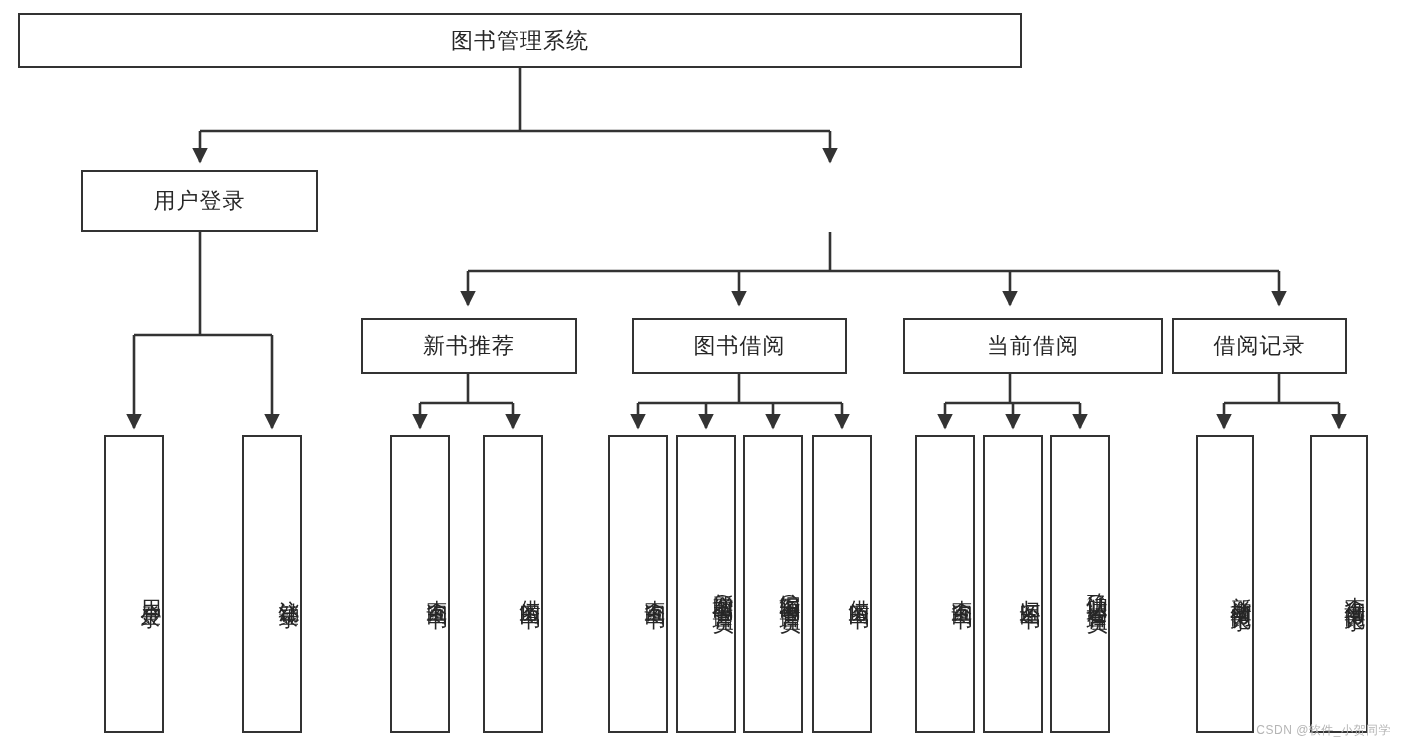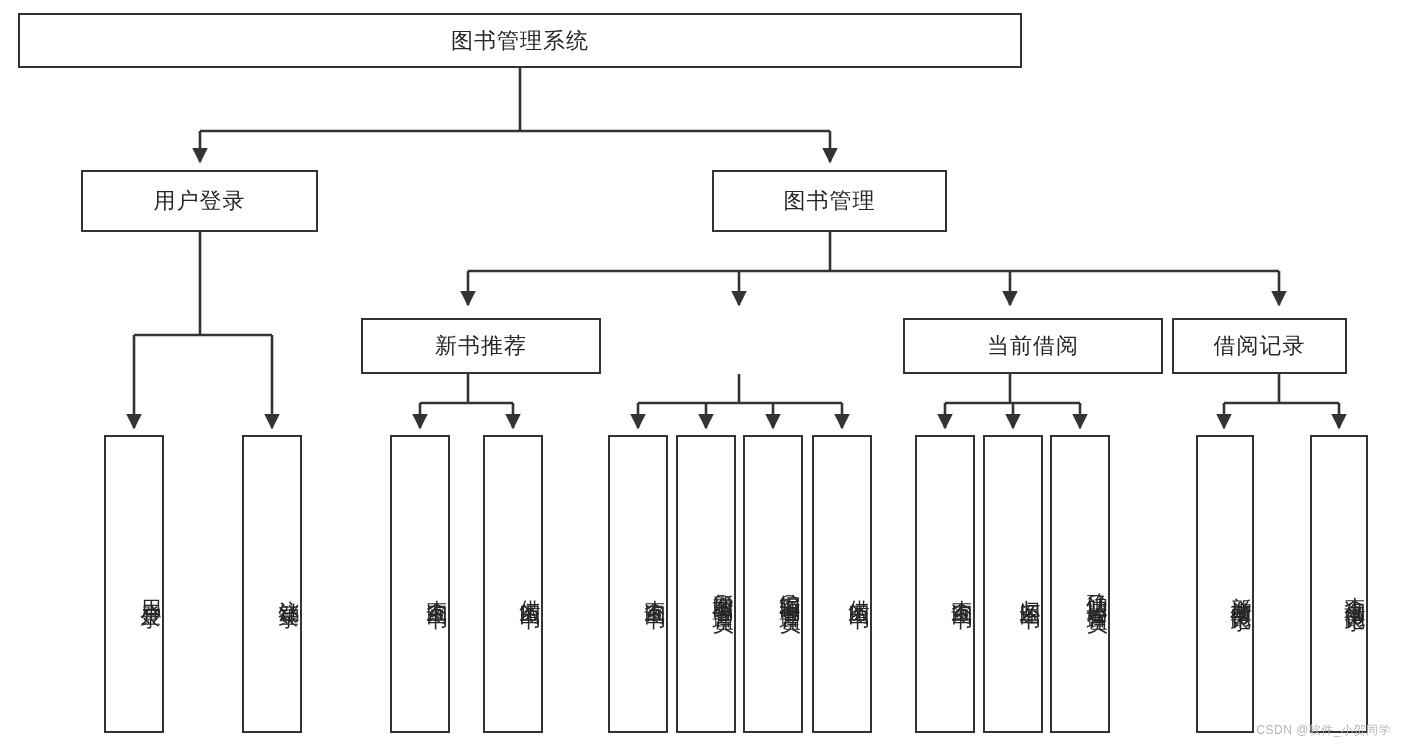--- a/index.html
+++ b/index.html
@@ -118,26 +118,26 @@
     </g>
   </svg>
 
   <div class="node h" style="left:18px; top:13px; width:1004px; height:55px;">
     <span class="label">图书管理系统</span>
   </div>
 
   <div class="node h" style="left:81px; top:170px; width:237px; height:62px;">
     <span class="label">用户登录</span>
   </div>
-  <div class="node h" style="left:712px; top:170px; width:235px; height:62px;">
-    <span class="label">图书管理</span>
+
+  <div class="node h" style="left:361px; top:318px; width:216px; height:56px;">
+    <span class="label">新书推荐</span>
   </div>
-
-  <div class="node h" style="left:361px; top:318px; width:240px; height:56px;">
-    <span class="label">新书推荐</span>
+  <div class="node h" style="left:632px; top:318px; width:215px; height:56px;">
+    <span class="label">图书借阅</span>
   </div>
   <div class="node h" style="left:903px; top:318px; width:260px; height:56px;">
     <span class="label">当前借阅</span>
   </div>
   <div class="node h" style="left:1172px; top:318px; width:175px; height:56px;">
     <span class="label">借阅记录</span>
   </div>
 
   <div class="node v" style="left:104px; top:435px; width:60px; height:298px;">
     <span class="label">用户登录</span>

